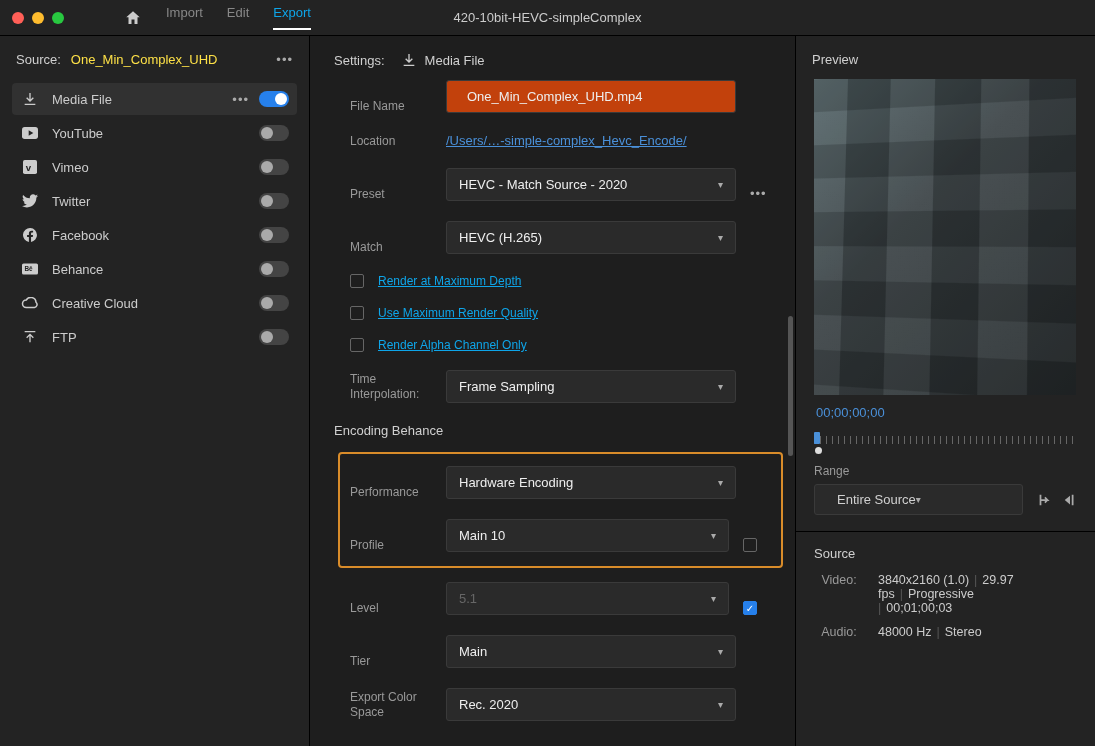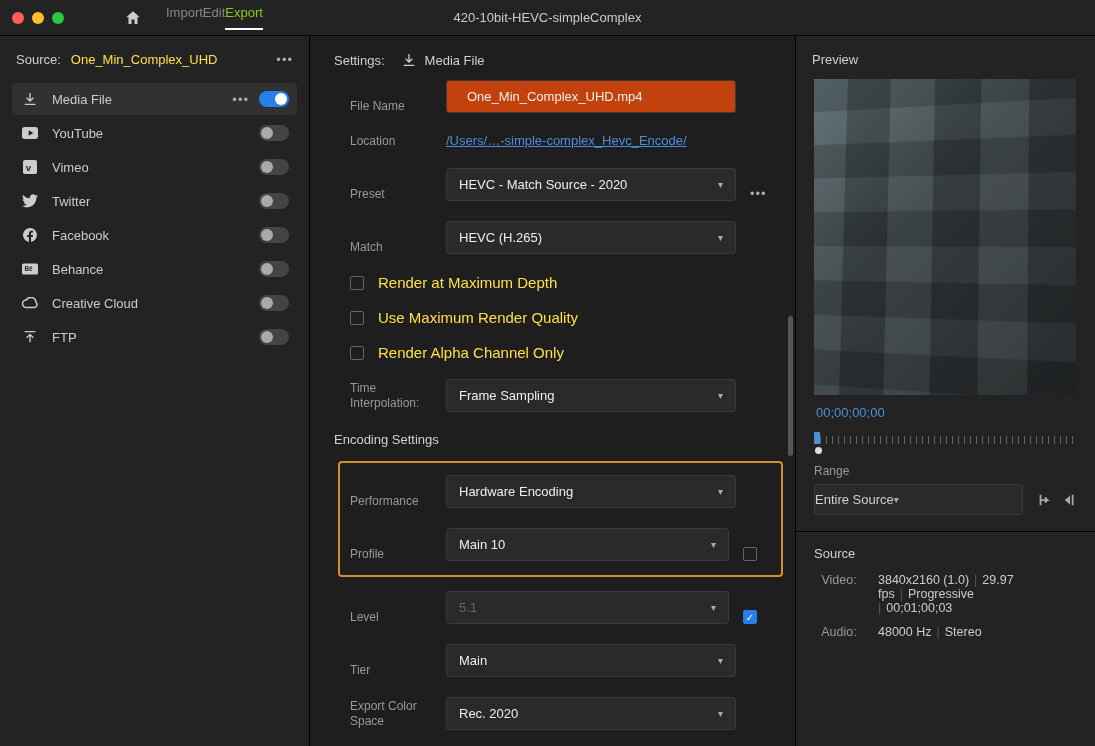--- a/index.html
+++ b/index.html
@@ -6,23 +6,23 @@
 body { background: #1e1e1e; color: #d0d0d0; width: 1095px; height: 746px; overflow: hidden; font-size: 13px; }
 
 
 .topbar { height: 36px; background: #232323; display: flex; align-items: center; padding: 0 12px; border-bottom: 1px solid #000; }
 .traffic-lights { display: flex; gap: 8px; margin-right: 60px; }
 .traffic-light { width: 12px; height: 12px; border-radius: 50%; }
 .tl-red { background: #ff5f57; }
 .tl-yellow { background: #febc2e; }
 .tl-green { background: #28c840; }
 .home-btn { color: #d0d0d0; margin-right: 24px; display:flex; align-items:center; }
-.tabs { display: flex; }
+.tabs { display: flex; gap: 24px; }
 .tab { color: #888; cursor: pointer; padding-bottom: 8px; }
-.tab.active { color: #84cc16; border-bottom: 2px solid #fff; }
+.tab.active { color: #0ea5e9; border-bottom: 2px solid #fff; }
 .title { position: absolute; left: 50%; transform: translateX(-50%); color: #ccc; }
 
 
 .main { display: flex; height: calc(100% - 36px); }
 .sidebar { width: 310px; background: #232323; border-right: 1px solid #000; display:flex; flex-direction:column; }
 .center { flex: 1; background: #1e1e1e; position: relative; display:flex; flex-direction:column; }
 .right { width: 300px; background: #232323; border-left: 1px solid #000; display:flex; flex-direction:column; }
 
 
 .source-row { display: flex; align-items: center; padding: 16px 16px 12px; }
@@ -51,21 +51,21 @@
 .text-input { flex:1; max-width:290px; background:#c2410c; border:1px solid #3a3a3a; border-radius:3px; padding:8px 20px; color:#eee; font-size:13px; }
 .link-text { color:#4a90d9; text-decoration: underline; cursor:pointer; }
 .select { flex:1; max-width:290px; background:#2a2a2a; border:1px solid #3a3a3a; border-radius:3px; padding:8px 12px; color:#eee; display:flex; align-items:center; justify-content:space-between; cursor:pointer; }
 .select.disabled { color:#666; cursor:default; }
 .chev { color:#aaa; font-size:10px; }
 .preset-more { margin-left:14px; color:#aaa; letter-spacing:1px; cursor:pointer; }
 .checkbox-row { display:flex; align-items:center; margin-bottom:18px; }
 .cbox { width:14px; height:14px; border:1px solid #666; border-radius:2px; margin-right:14px; display:flex; align-items:center; justify-content:center; cursor:pointer; }
 .cbox.checked { background:#2680eb; border-color:#2680eb; }
 .cbox.checked::after { content:'✓'; color:#fff; font-size:10px; }
-.cbox-label { color:#fde047; font-size:15px; }
+.cbox-label { color:#0ea5e9; font-size:12px;text-decoration:underline; }
 .section-title { color:#d0d0d0; font-weight:500; margin: 12px 0 18px -16px; font-size:13px; }
 .highlight-box { border:2px solid #d98c2a; border-radius:4px; padding:12px 10px 4px; margin:-4px -12px 14px -12px; }
 .side-cbox { margin-left:14px; }
 .scroll-indicator { position:absolute; right:2px; top:280px; width:5px; height:140px; background:#555; border-radius:3px; }
 
 
 .preview-header { padding:16px 16px 12px; font-weight:500; }
 .preview-img { width: 262px; height: 316px; background: linear-gradient(135deg,#5a6b6f 0%, #3d4548 40%, #2a2f31 100%); margin-left:18px; position:relative; overflow:hidden; }
 .preview-img::before { content:''; position:absolute; inset:0; background:
   repeating-linear-gradient(0deg, rgba(255,255,255,0.02) 0 30px, rgba(0,0,0,0.15) 30px 60px),
@@ -73,21 +73,21 @@
   transform: perspective(600px) rotateY(-14deg) rotateX(4deg) scale(1.2);
 }
 .timecode { color:#4a90d9; padding:10px 0 4px 20px; font-size:13px; }
 .timeline { margin:8px 18px 4px; height:18px; position:relative; }
 .timeline-ticks { position:absolute; inset:0; background: repeating-linear-gradient(90deg,#666 0 1px,transparent 1px 6px); height:8px; top:4px; }
 .timeline-head { position:absolute; top:0; left:0; width:6px; height:12px; background:#4a90d9; border-radius:1px; }
 .timeline-dot { position:absolute; bottom:-4px; left:1px; width:7px; height:7px; background:#ddd; border-radius:50%; }
 .range-row { padding: 10px 18px 0; }
 .range-label { color:#999; font-size:12px; margin-bottom:6px; }
 .range-select-row { display:flex; align-items:center; gap:14px; }
-.range-select { flex:1; background:#2a2a2a; border:1px solid #3a3a3a; border-radius:3px; padding:7px 0; display:flex; justify-content:flex-start; align-items:center; cursor:pointer; }
+.range-select { flex:1; background:#2a2a2a; border:1px solid #3a3a3a; border-radius:3px; padding:7px 22px; display:flex; justify-content:flex-start; align-items:center; cursor:pointer; }
 .range-icons { display:flex; gap:12px; color:#aaa; }
 .divider { height:1px; background:#000; margin:16px 0 0; }
 .source-section { padding:14px 18px; }
 .source-title { font-weight:500; margin-bottom:12px; }
 .meta-row { display:flex; margin-bottom:10px; font-size:12.5px; }
 .meta-label { width:50px; color:#999; text-align:center; margin-right:14px; }
 .meta-val { color:#ccc; flex:1; }
 .meta-sep { color:#555; margin:0 5px; }
 
 svg { display:block; }
@@ -277,21 +277,21 @@
       </div>
 
       <div class="form-row">
         <div class="form-label-multi">Time Interpolation:</div>
         <div class="select">
           <span>Frame Sampling</span>
           <span class="chev">▾</span>
         </div>
       </div>
 
-      <div class="section-title">Encoding Settings</div>
+      <div class="section-title">Encoding Behance</div>
 
       <div class="highlight-box">
         <div class="form-row">
           <div class="form-label">Performance</div>
           <div class="select">
             <span>Hardware Encoding</span>
             <span class="chev">▾</span>
           </div>
         </div>
         <div class="form-row" style="margin-bottom:10px;">

